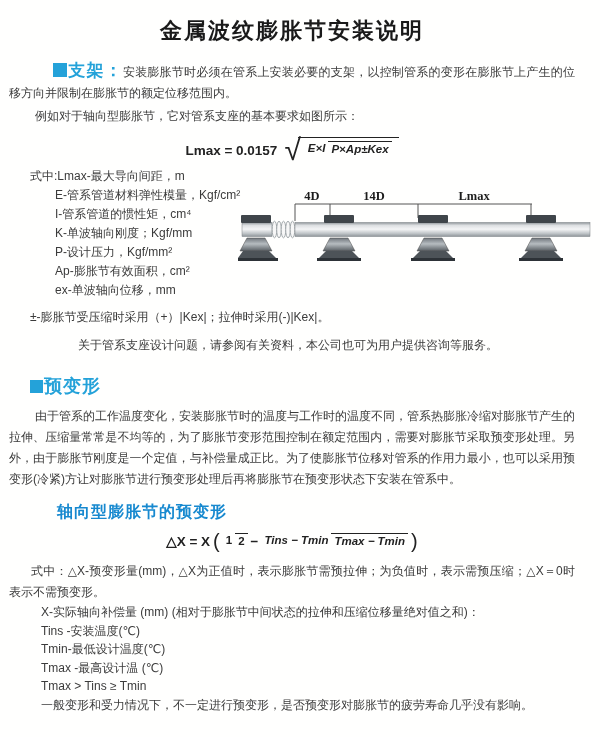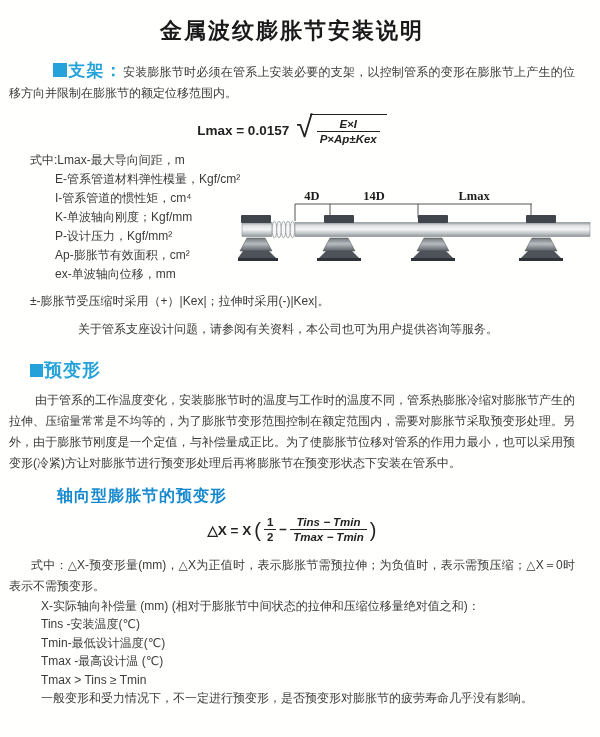--- a/index.html
+++ b/index.html
@@ -34,21 +34,21 @@
   
   .formula {
     font-family:Liberation Sans, sans-serif;
     color:#222; display:flex; justify-content:center; align-items:center;
   }
   .f1 { margin:10px 0 4px 0; font-weight:bold; font-size:13.5px; }
   .f1-lhs { margin-right:7px; }
   .sqrt { display:inline-flex; align-items:flex-start; }
   .rad-sign { font-size:30px; line-height:26px; font-weight:400; }
   .rad-body { border-top:1.5px solid #222; margin-left:-3px; padding:2px 7px 0 7px; }
-  .frac { display:inline-flex; flex-direction:column; text-align:center;
+  .frac { display:inline-flex; flex-direction:row; text-align:center;
           font-size:11.5px; line-height:1.25; vertical-align:middle; }
   .frac .num { padding:0 3px; }
   .frac .den { border-top:1px solid #222; padding:0 3px; }
   .ital { font-style:italic; }
 
   .f2 { margin:8px 0 10px 0; font-weight:bold; font-size:13.5px; gap:3px; }
   .paren { font-size:20px; font-weight:400; line-height:1; }
   .f2 .frac, .f3 .frac { font-weight:bold; }
 
   
@@ -76,20 +76,21 @@
 </style>
 </head>
 <body>
 
 <div class="page">
 
   <h1 class="title">金属波纹膨胀节安装说明</h1>
 
   <p class="body-text" style="text-indent:44px;"><span class="sec-heading-inline"><span class="sq"></span><span>支架：</span></span><span>安装膨胀节时必须在管系上安装必要的支架，以控制管系的变形在膨胀节上产生的位移方向并限制在膨胀节的额定位移范围内。</span></p>
 
+  <p class="body-text example-line">例如对于轴向型膨胀节，它对管系支座的基本要求如图所示：</p>
 
   <div class="formula f1">
     <span class="f1-lhs">Lmax = 0.0157</span>
     <span class="sqrt">
       <span class="rad-sign">√</span>
       <span class="rad-body">
         <span class="frac ital">
           <span class="num">E×I</span>
           <span class="den">P×Ap±Kex</span>
         </span>

